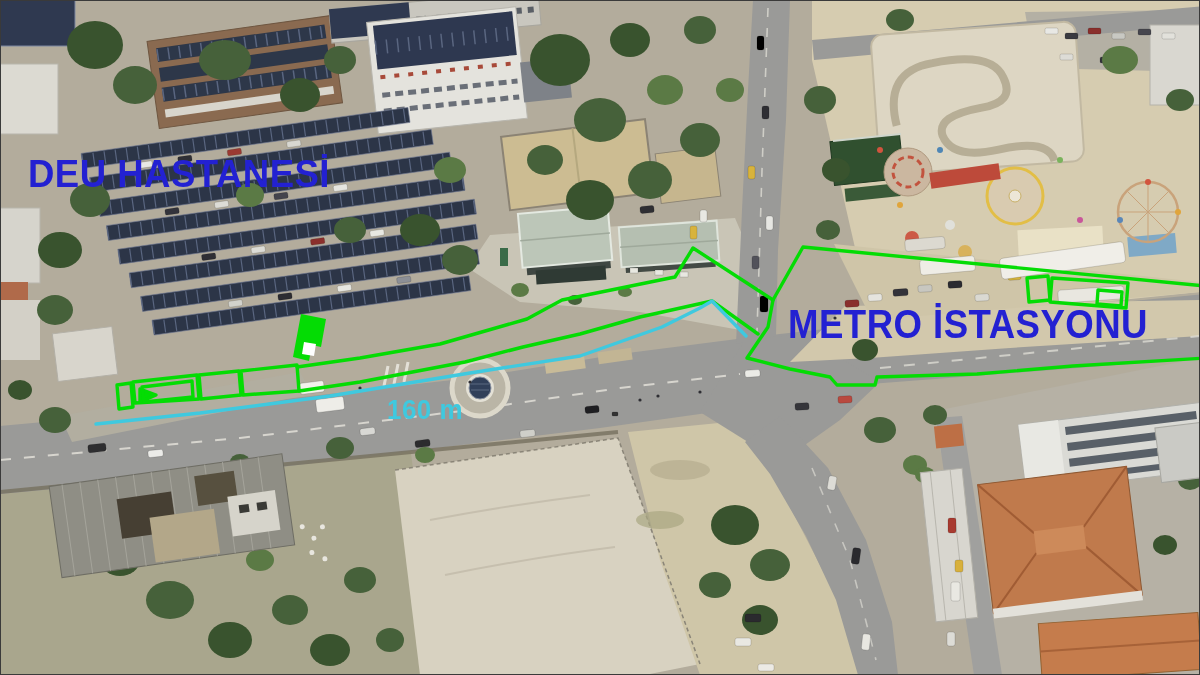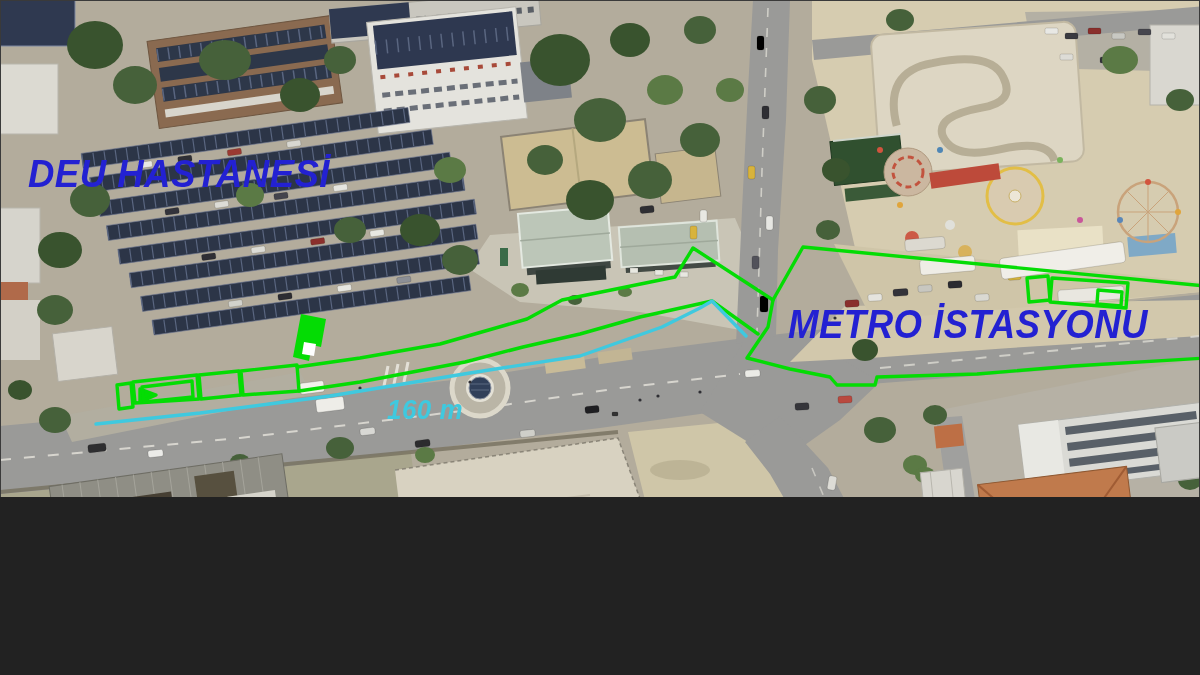--- a/index.html
+++ b/index.html
@@ -1,16 +1,16 @@
 <!DOCTYPE html>
 <html><head>
 <meta charset="utf-8">
 <style>
   html,body{margin:0;padding:0;background:#222;}
-  .stage{width:1200px;height:497px;overflow:hidden;position:relative;background:#ef4444;font-style:italic;}
+  .stage{width:1200px;height:675px;overflow:hidden;position:relative;background:#ef4444;}
   svg{display:block}
   .t{fill:#46613a}.td{fill:#39532e}.tl{fill:#5b7a45}
   .car{stroke:rgba(0,0,0,.28);stroke-width:.5}
   .lbl{font-family:"Liberation Sans","DejaVu Sans",sans-serif;font-weight:700;letter-spacing:.5px}
   .ann{fill:none;stroke-width:3.4;stroke-linejoin:round;stroke-linecap:round}
 </style>
 </head>
 <body>
 
 <div class="stage">

